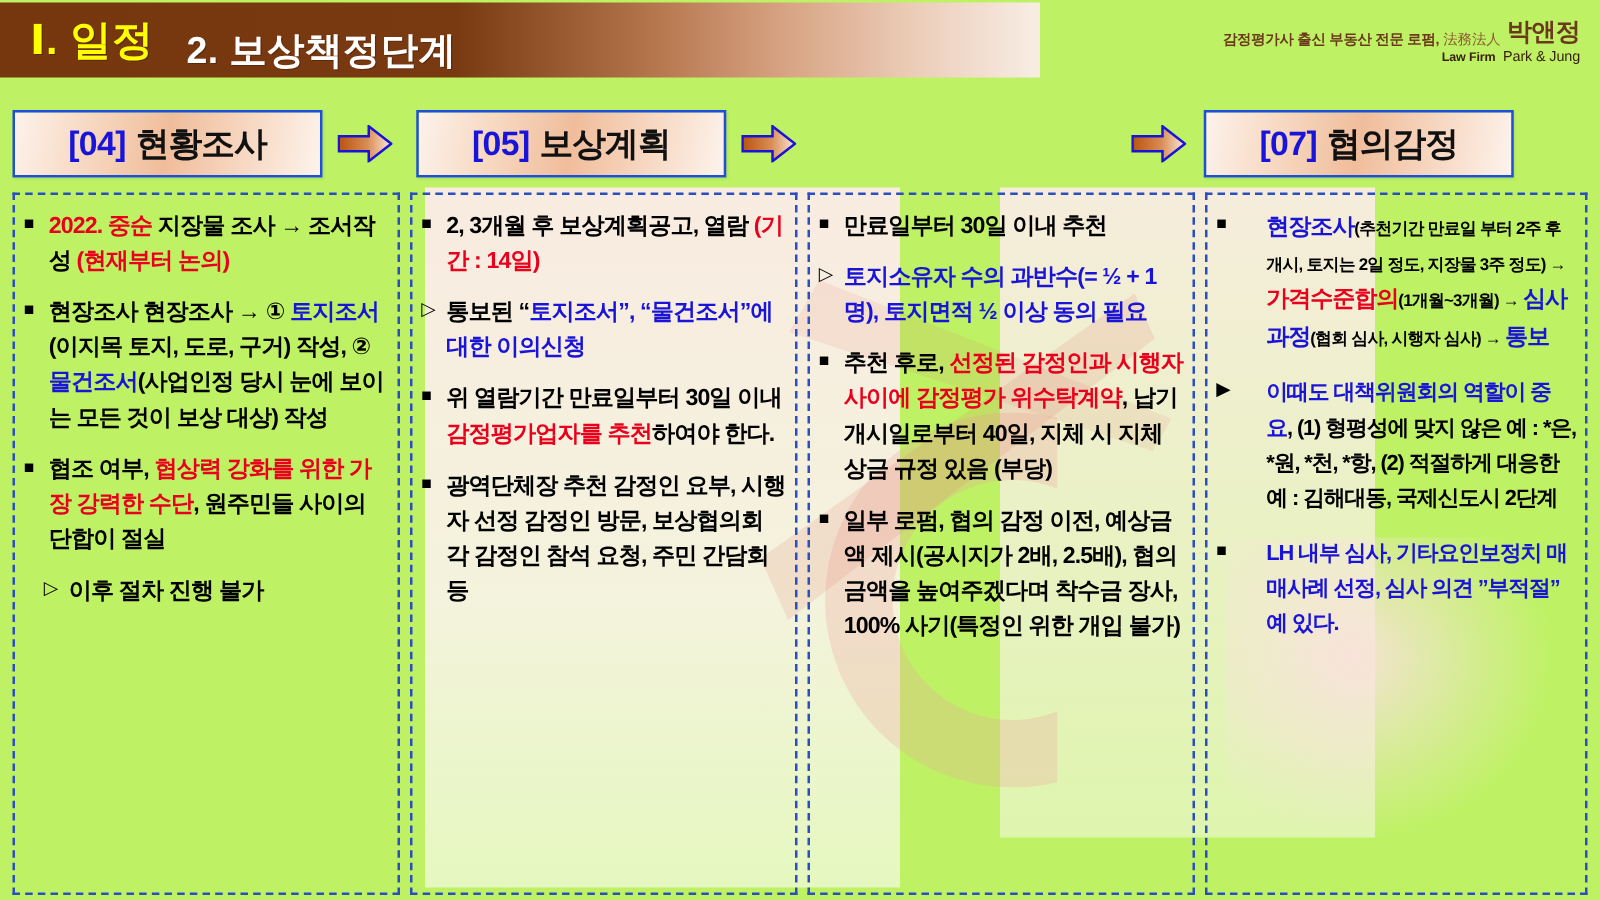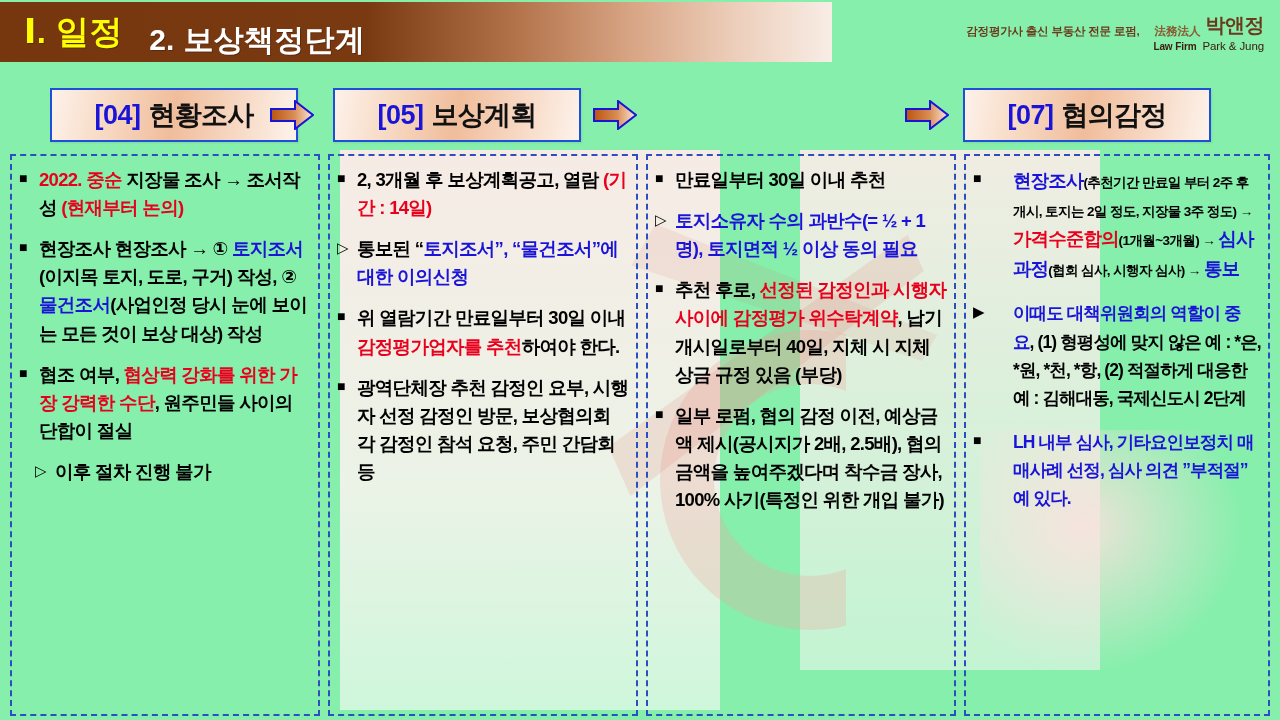--- a/index.html
+++ b/index.html
@@ -5,21 +5,21 @@
   * { box-sizing: border-box; margin: 0; padding: 0; }
   html, body {
     width: 1280px; height: 720px;
     background: #ffffff;
     font-family: "Liberation Sans", "DejaVu Sans", sans-serif;
     overflow: hidden;
   }
   #slide {
     position: relative;
     width: 1280px; height: 720px;
-    background: #86efac;
+    background: #bef264;
     overflow: hidden;
   }
 
   
   .wm {
     position: absolute;
     pointer-events: none;
     z-index: 0;
   }
   .wm-blob1 {
@@ -91,22 +91,22 @@
   .brand {
     position: absolute; right: 16px; top: 12px;
     text-align: right; z-index: 3;
   }
   .brand-row1 { display: flex; align-items: flex-end; justify-content: flex-end; }
   .brand-tag {
     color: #6b3a1c; font-size: 11.5px; font-weight: bold;
     letter-spacing: -0.2px; white-space: nowrap;
   }
   .brand-han {
-    color: #8a5a33; font-size: 11.5px; font-weight: bold;
-    margin-left: 15px; white-space: nowrap;
+    color: #8a5a33; font-size: 11.5px; font-weight: normal;
+    margin-left: 3px; white-space: nowrap;
   }
   .brand-name {
     color: #6b3a1c; font-size: 20px; font-weight: bold;
     margin-left: 5px; letter-spacing: -0.5px; white-space: nowrap;
   }
   .brand-row2 {
     margin-top: 1px; font-size: 11px; color: #3a2010;
     letter-spacing: -0.1px; white-space: nowrap;
   }
   .brand-lf { font-weight: bold; font-size: 10px; }
@@ -218,21 +218,21 @@
       <span class="brand-name">박앤정</span>
     </div>
     <div class="brand-row2">
       <span class="brand-lf">Law Firm</span>
       <span class="brand-pj">Park &amp; Jung</span>
     </div>
   </div>
 
   <div class="steps">
 
-    <div class="stepbox" style="left:10px; width:248px;margin-left:40px;">
+    <div class="stepbox" style="left:10px; width:248px;">
       <span class="step-n">[04]</span>
       <span class="step-l">현황조사</span>
     </div>
 
     <div class="arrow" style="left:270px;">
       <svg width="44" height="30" viewBox="0 0 44 30">
         <defs>
           <linearGradient id="ag1" x1="0" y1="0" x2="1" y2="0">
             <stop offset="0%" stop-color="#b9540f"></stop>
             <stop offset="55%" stop-color="#d98d55"></stop>

